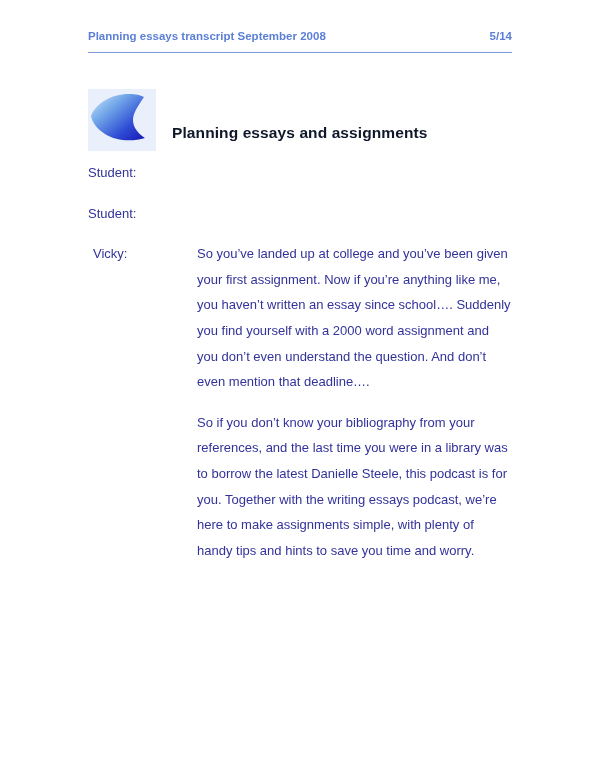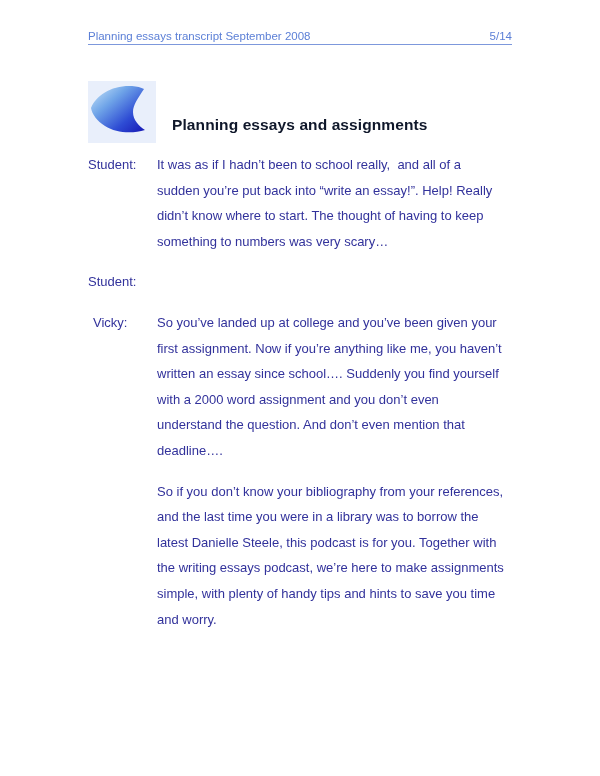--- a/index.html
+++ b/index.html
@@ -12,23 +12,24 @@
     font-family: "Liberation Sans", sans-serif;
     color: #32329b;
     overflow: hidden;
     position: relative;
   }
   .header {
     display: flex;
     justify-content: space-between;
     align-items: flex-end;
     border-bottom: 1px solid #7d98dc;
-    padding-bottom: 2px;
+    padding-bottom: 10px;
     font-size: 11.5px;
     color: #5b7fd6;
+    font-weight: bold;
   }
   .header span { white-space: nowrap; }
   .title-row {
     display: flex;
     align-items: flex-end;
     margin-top: 36px;
     height: 62px;
   }
   .logo-box { width: 68px; height: 62px; flex-shrink: 0; }
   .doc-title {
@@ -37,21 +38,21 @@
     color: #0f172a;
     margin: 0 0 9px 16px;
     letter-spacing: 0.1px;
   }
   .stage {
     margin: 14px 0 0 0;
     font-size: 13px;
     line-height: 25.6px;
   }
   .dialogue { margin-top: 9px; }
-  .row { display: flex; margin-bottom: 15px; }
+  .row { display: flex; margin-bottom: 15px; gap: 40px; }
   .speaker {
     width: 69px;
     flex-shrink: 0;
     font-size: 13px;
     line-height: 25.6px;
     box-sizing: border-box;
   }
   .row.indent-speaker .speaker { padding-left: 5px; }
   .text {
     width: 348px;
@@ -86,21 +87,20 @@
       </svg>
     </div>
     <h1 class="doc-title">Planning essays and assignments</h1>
   </div>
 
 
   <div class="dialogue">
 
     <div class="row">
       <div class="speaker">Student:</div>
-      <div class="text">It was as if I hadn’t been to school really,  and all of a sudden you’re put back into “write an essay!”. Help! Really didn’t know where to start. The thought of having to keep something to numbers was very scary…</div>
     </div>
 
     <div class="row">
       <div class="speaker">Student:</div>
     </div>
 
     <div class="row indent-speaker">
       <div class="speaker">Vicky:</div>
       <div class="text">So you’ve landed up at college and you’ve been given your first assignment. Now if you’re anything like me, you haven’t written an essay since school…. Suddenly you find yourself with a 2000 word assignment and you don’t even understand the question. And don’t even mention that deadline….</div>
     </div>

